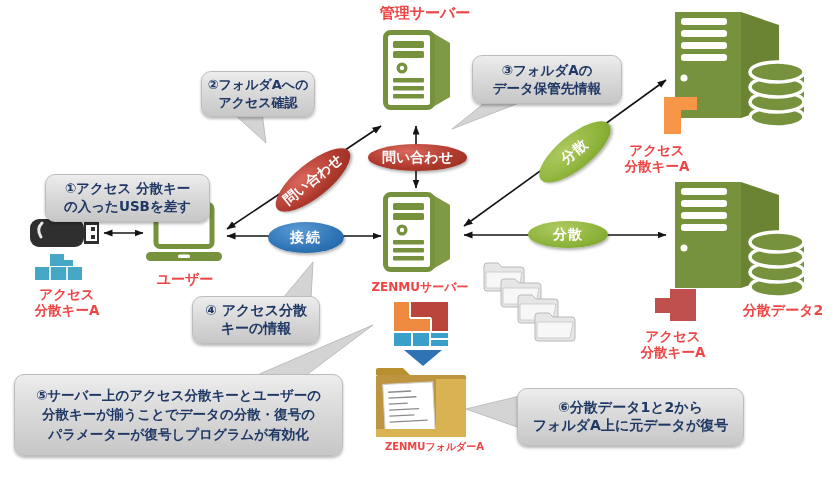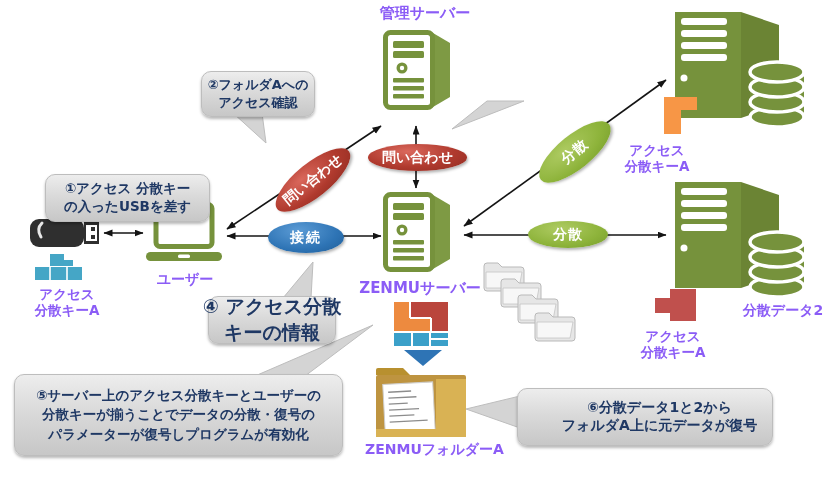--- a/index.html
+++ b/index.html
@@ -5,21 +5,21 @@
   html,body{margin:0;padding:0;background:#fff;}
   .canvas{position:relative;width:840px;height:477px;background:#ffffff;overflow:hidden;
           font-family:"DejaVu Sans","Liberation Sans",sans-serif;}
   .overlay{position:absolute;left:0;top:0;z-index:10;}
   .icon{position:absolute;z-index:20;line-height:0;}
   .oval{position:absolute;z-index:30;display:flex;align-items:center;justify-content:center;
         color:#fff;font-weight:bold;border-radius:50%;box-shadow:1px 2px 3px rgba(0,0,0,.3);}
   .oval.red{background:radial-gradient(ellipse at 40% 28%,#DA685C 0%,#B03A2E 55%,#8E2B21 100%);}
   .oval.blue{background:radial-gradient(ellipse at 40% 28%,#5B9BD5 0%,#2E74B5 60%,#1F5C96 100%);}
   .oval.green{background:radial-gradient(ellipse at 40% 28%,#AECB62 0%,#8DB33A 60%,#769C2C 100%);}
-  .caption{position:absolute;z-index:25;font-weight:bold;color:#8b5cf6;text-align:center;line-height:1.18;}
+  .caption{position:absolute;z-index:25;font-weight:bold;color:#ef4444;text-align:center;line-height:1.18;}
   .bubble{position:absolute;z-index:40;border-radius:10px;border:1px solid #BDBDBD;
           background:linear-gradient(180deg,#EDEDED 0%,#DADADA 45%,#C7C7C7 100%);
           box-shadow:0 2px 3px rgba(0,0,0,.28);
           display:flex;flex-direction:column;align-items:center;justify-content:center;
           font-weight:bold;color:#1F3864;text-align:center;}
   .bl{white-space:nowrap;}
 </style>
 </head>
 <body>
 
@@ -239,52 +239,56 @@
     <span>接続</span>
   </div>
   <div class="oval green" style="left:531px;top:135px;width:88px;height:34px;font-size:14px;letter-spacing:1px;transform:rotate(-39deg);">
     <span>分散</span>
   </div>
   <div class="oval green" style="left:528px;top:221px;width:80px;height:27px;font-size:14px;letter-spacing:1px;">
     <span>分散</span>
   </div>
 
   <div class="caption" style="left:345px;top:5px;width:160px;font-size:15px;">管理サーバー</div>
-  <div class="caption" style="left:345px;top:280px;width:150px;font-size:15px;">ZENMUサーバー</div>
+  <div class="caption" style="left:345px;top:280px;width:150px;font-size:12px;">ZENMUサーバー</div>
   <div class="caption" style="left:145px;top:271px;width:80px;font-size:14px;">ユーザー</div>
   <div class="caption" style="left:13px;top:287px;width:108px;font-size:13.5px;">
     <div>アクセス</div>
     <div>分散キーA</div>
   </div>
   <div class="caption" style="left:602px;top:143px;width:110px;font-size:13.5px;">
     <div>アクセス</div>
     <div>分散キーA</div>
   </div>
   <div class="caption" style="left:723px;top:302px;width:120px;font-size:14px;">分散データ2</div>
   <div class="caption" style="left:618px;top:329px;width:110px;font-size:13.5px;">
     <div>アクセス</div>
     <div>分散キーA</div>
   </div>
-  <div class="caption" style="left:352px;top:441px;width:165px;font-size:14px;">ZENMUフォルダーA</div>
+  <div class="caption" style="left:352px;top:441px;width:165px;font-size:10px;">ZENMUフォルダーA</div>
 
   <div class="bubble" style="left:45px;top:138px;width:163px;height:46px;font-size:13.5px;margin-top:36px;">
     <div class="bl">①アクセス 分散キー</div>
     <div class="bl">の入ったUSBを差す</div>
   </div>
   <div class="bubble" style="left:201px;top:71px;width:112px;height:44px;font-size:13px;justify-content:center;">
     <div class="bl">②フォルダAへの</div>
     <div class="bl">アクセス確認</div>
   </div>
-  <div class="bubble" style="left:208px;top:296px;width:126px;height:46px;font-size:19px;">
+  <div class="bubble" style="left:472px;top:55px;width:148px;height:47px;font-size:13.5px;">
+    <div class="bl">③フォルダAの</div>
+    <div class="bl">データ保管先情報</div>
+  </div>
+  <div class="bubble" style="left:192px;top:296px;width:126px;height:46px;font-size:14px;">
     <div class="bl">④ アクセス分散</div>
     <div class="bl">キーの情報</div>
   </div>
   <div class="bubble" style="left:14px;top:374px;width:327px;height:80px;font-size:13.5px;line-height:1.45;">
     <div class="bl">⑤サーバー上のアクセス分散キーとユーザーの</div>
     <div class="bl">分散キーが揃うことでデータの分散・復号の</div>
     <div class="bl">パラメーターが復号しプログラムが有効化</div>
   </div>
-  <div class="bubble" style="left:517px;top:388px;width:225px;height:56px;font-size:14px;padding-left:29px;">
+  <div class="bubble" style="left:517px;top:388px;width:225px;height:56px;font-size:14px;">
     <div class="bl">⑥分散データ1と2から</div>
     <div class="bl">フォルダA上に元データが復号</div>
   </div>
 
 </div>
 
 </body></html>

